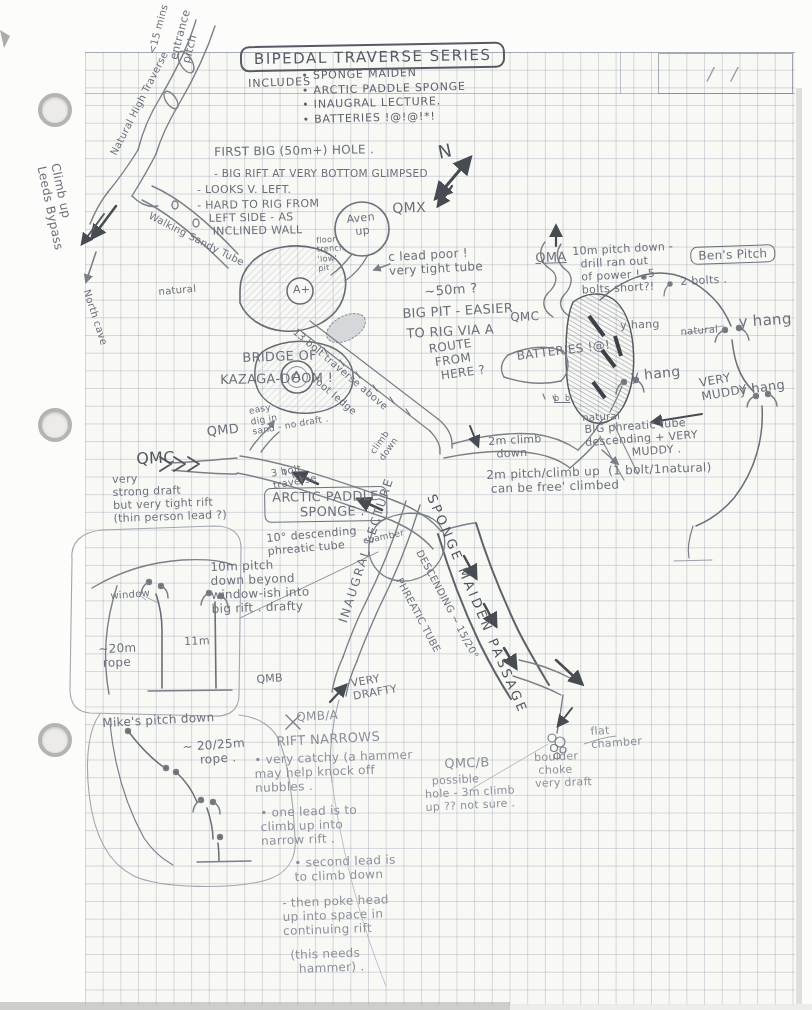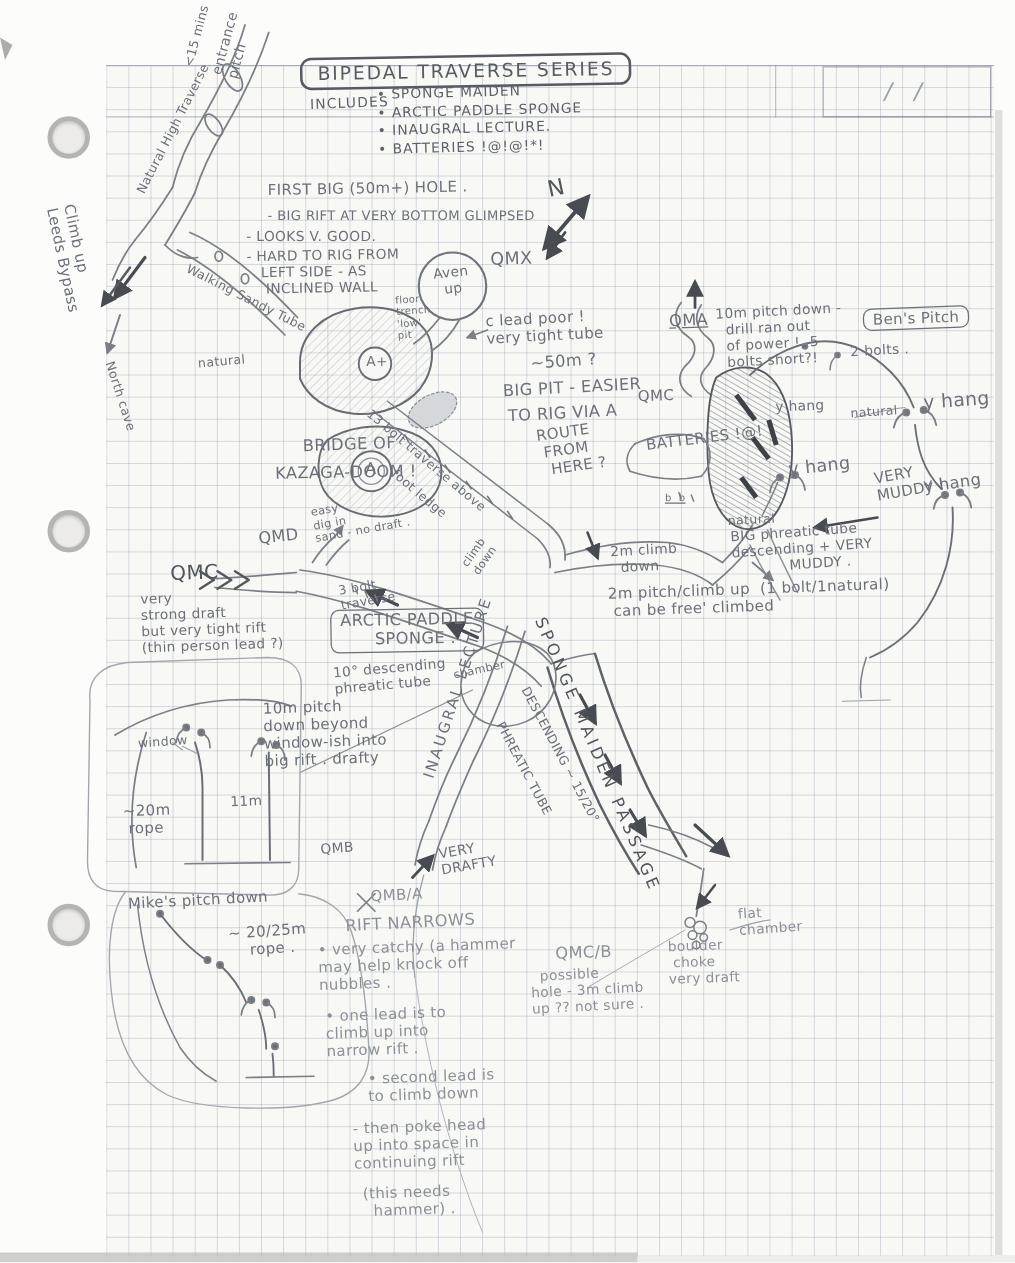--- a/index.html
+++ b/index.html
@@ -295,21 +295,21 @@
 <div id="ann-layer">
     <div class="ann" style="left: 168px; top: 58px; font-size: 11px; transform: rotate(-75deg);">entrance
 pitch</div>
     <div class="ann" style="left: 146px; top: 52px; font-size: 10px; transform: rotate(-75deg);">&lt;15 mins</div>
     <div class="ann" style="left: 108px; top: 152px; font-size: 10px; transform: rotate(-63deg);">Natural High Traverse</div>
     <div class="ann" style="left: 62px; top: 162px; font-size: 12px; transform: rotate(78deg);">Climb up
 Leeds Bypass</div>
     <div class="ann" style="left: 92px; top: 288px; font-size: 10px; transform: rotate(72deg);">North cave</div>
     <div class="ann" style="left: 214px; top: 145px; font-size: 12px; transform: rotate(-1deg);">FIRST BIG (50m+) HOLE .</div>
     <div class="ann" style="left: 214px; top: 167px; font-size: 10.5px;">- BIG RIFT AT VERY BOTTOM GLIMPSED</div>
-    <div class="ann" style="left: 197px; top: 184px; font-size: 11px;">- LOOKS V. GOOD.</div>
+    <div class="ann" style="left: 197px; top: 184px; font-size: 11px;">- LOOKS V. LEFT.</div>
     <div class="ann" style="left: 197px; top: 200px; font-size: 11px; transform: rotate(-1deg);">- HARD TO RIG FROM
    LEFT SIDE - AS
     INCLINED WALL</div>
     <div class="ann dark" style="left: 436px; top: 142px; font-size: 18px; transform: rotate(-12deg);">N</div>
     <div class="ann" style="left: 346px; top: 214px; font-size: 11px; transform: rotate(-6deg);">Aven
   up</div>
     <div class="ann" style="left: 392px; top: 200px; font-size: 14px; transform: rotate(-2deg);">QMX</div>
     <div class="ann" style="left: 316px; top: 236px; font-size: 8px; transform: rotate(-4deg);">floor
 trench
 'low'
@@ -407,14 +407,14 @@
     <div class="ann" style="left: 182px; top: 740px; font-size: 12px; transform: rotate(-4deg);">~ 20/25m
     rope .</div>
     <div class="ann" style="left: 582px; top: 412px; font-size: 10px; transform: rotate(-3deg);">natural</div>
     <div class="ann" style="left: 584px; top: 424px; font-size: 11px; transform: rotate(-4deg);">BIG phreatic tube
 descending + VERY
             MUDDY .</div>
     <div class="ann" style="left: 488px; top: 436px; font-size: 11px; transform: rotate(-3deg);">2m climb
   down</div>
     <div class="ann" style="left: 486px; top: 468px; font-size: 12px; transform: rotate(-2deg);">2m pitch/climb up  (1 bolt/1natural)
  can be free' climbed</div>
-    <div class="ann" style="left: 532px; top: 394px; font-size: 8px; text-decoration: underline;">b  b</div>
+    <div class="ann" style="left: 554px; top: 394px; font-size: 8px; text-decoration: underline;">b  b</div>
   </div>
 
 </body></html>

